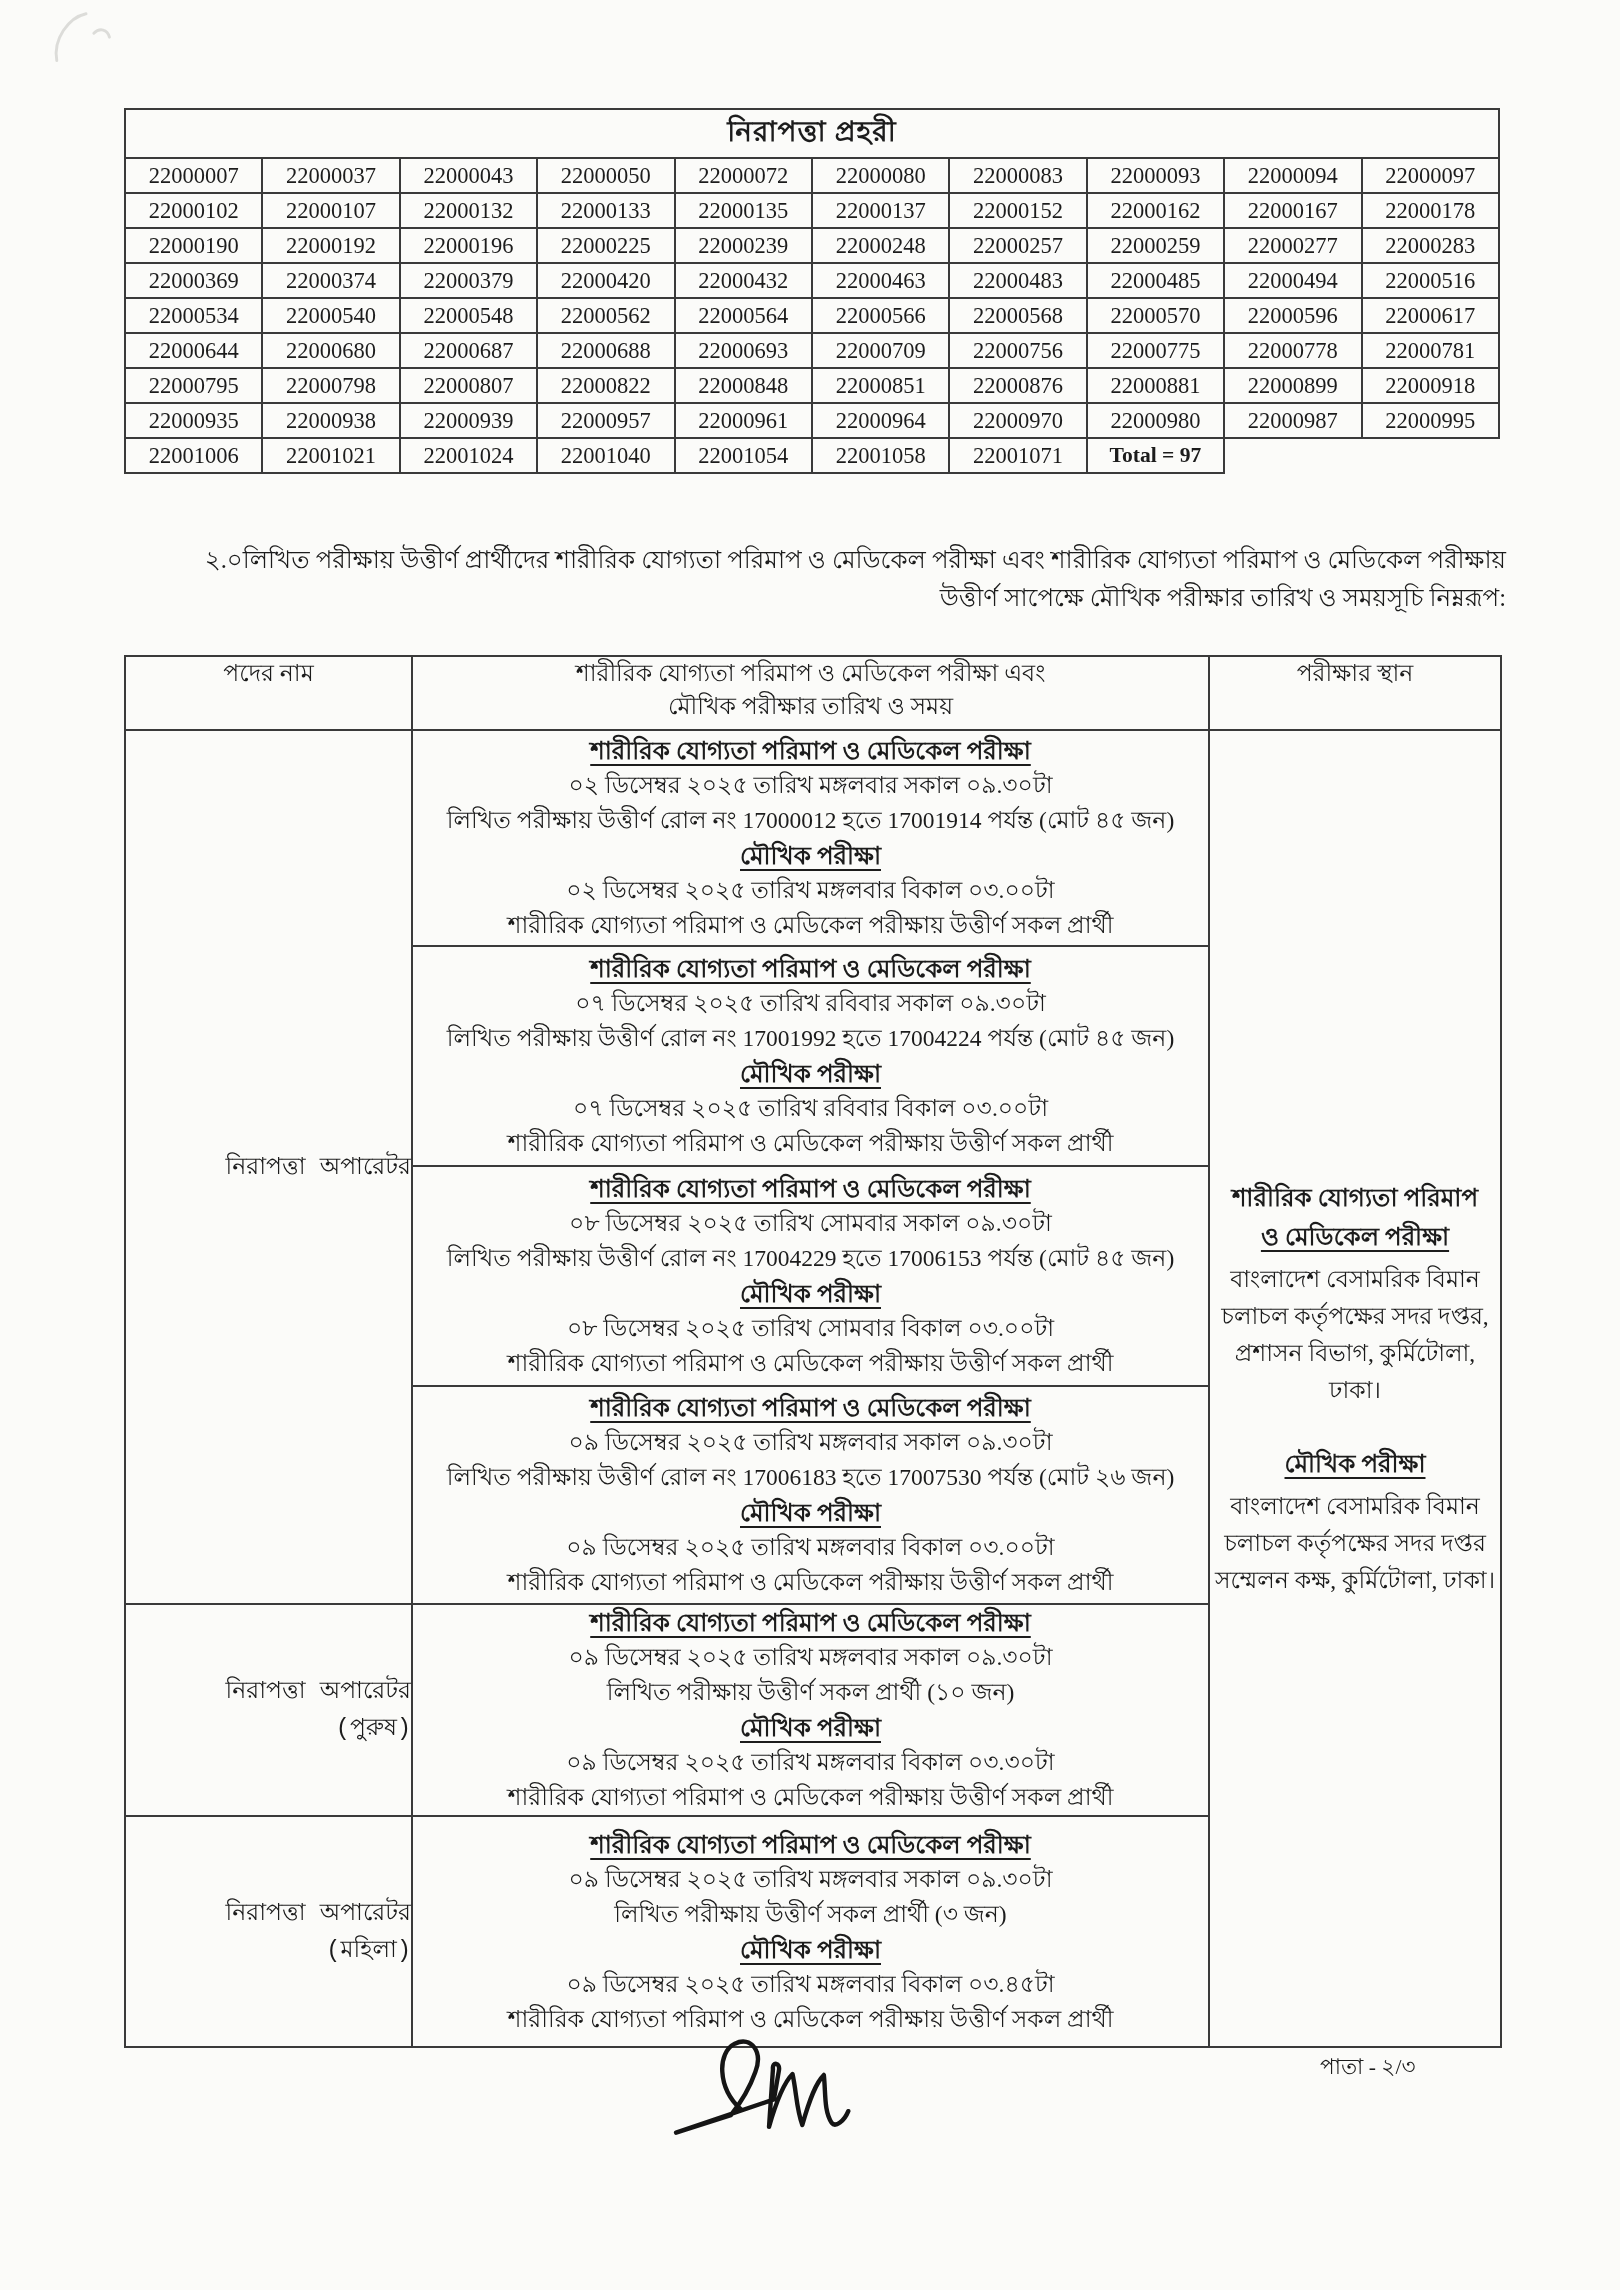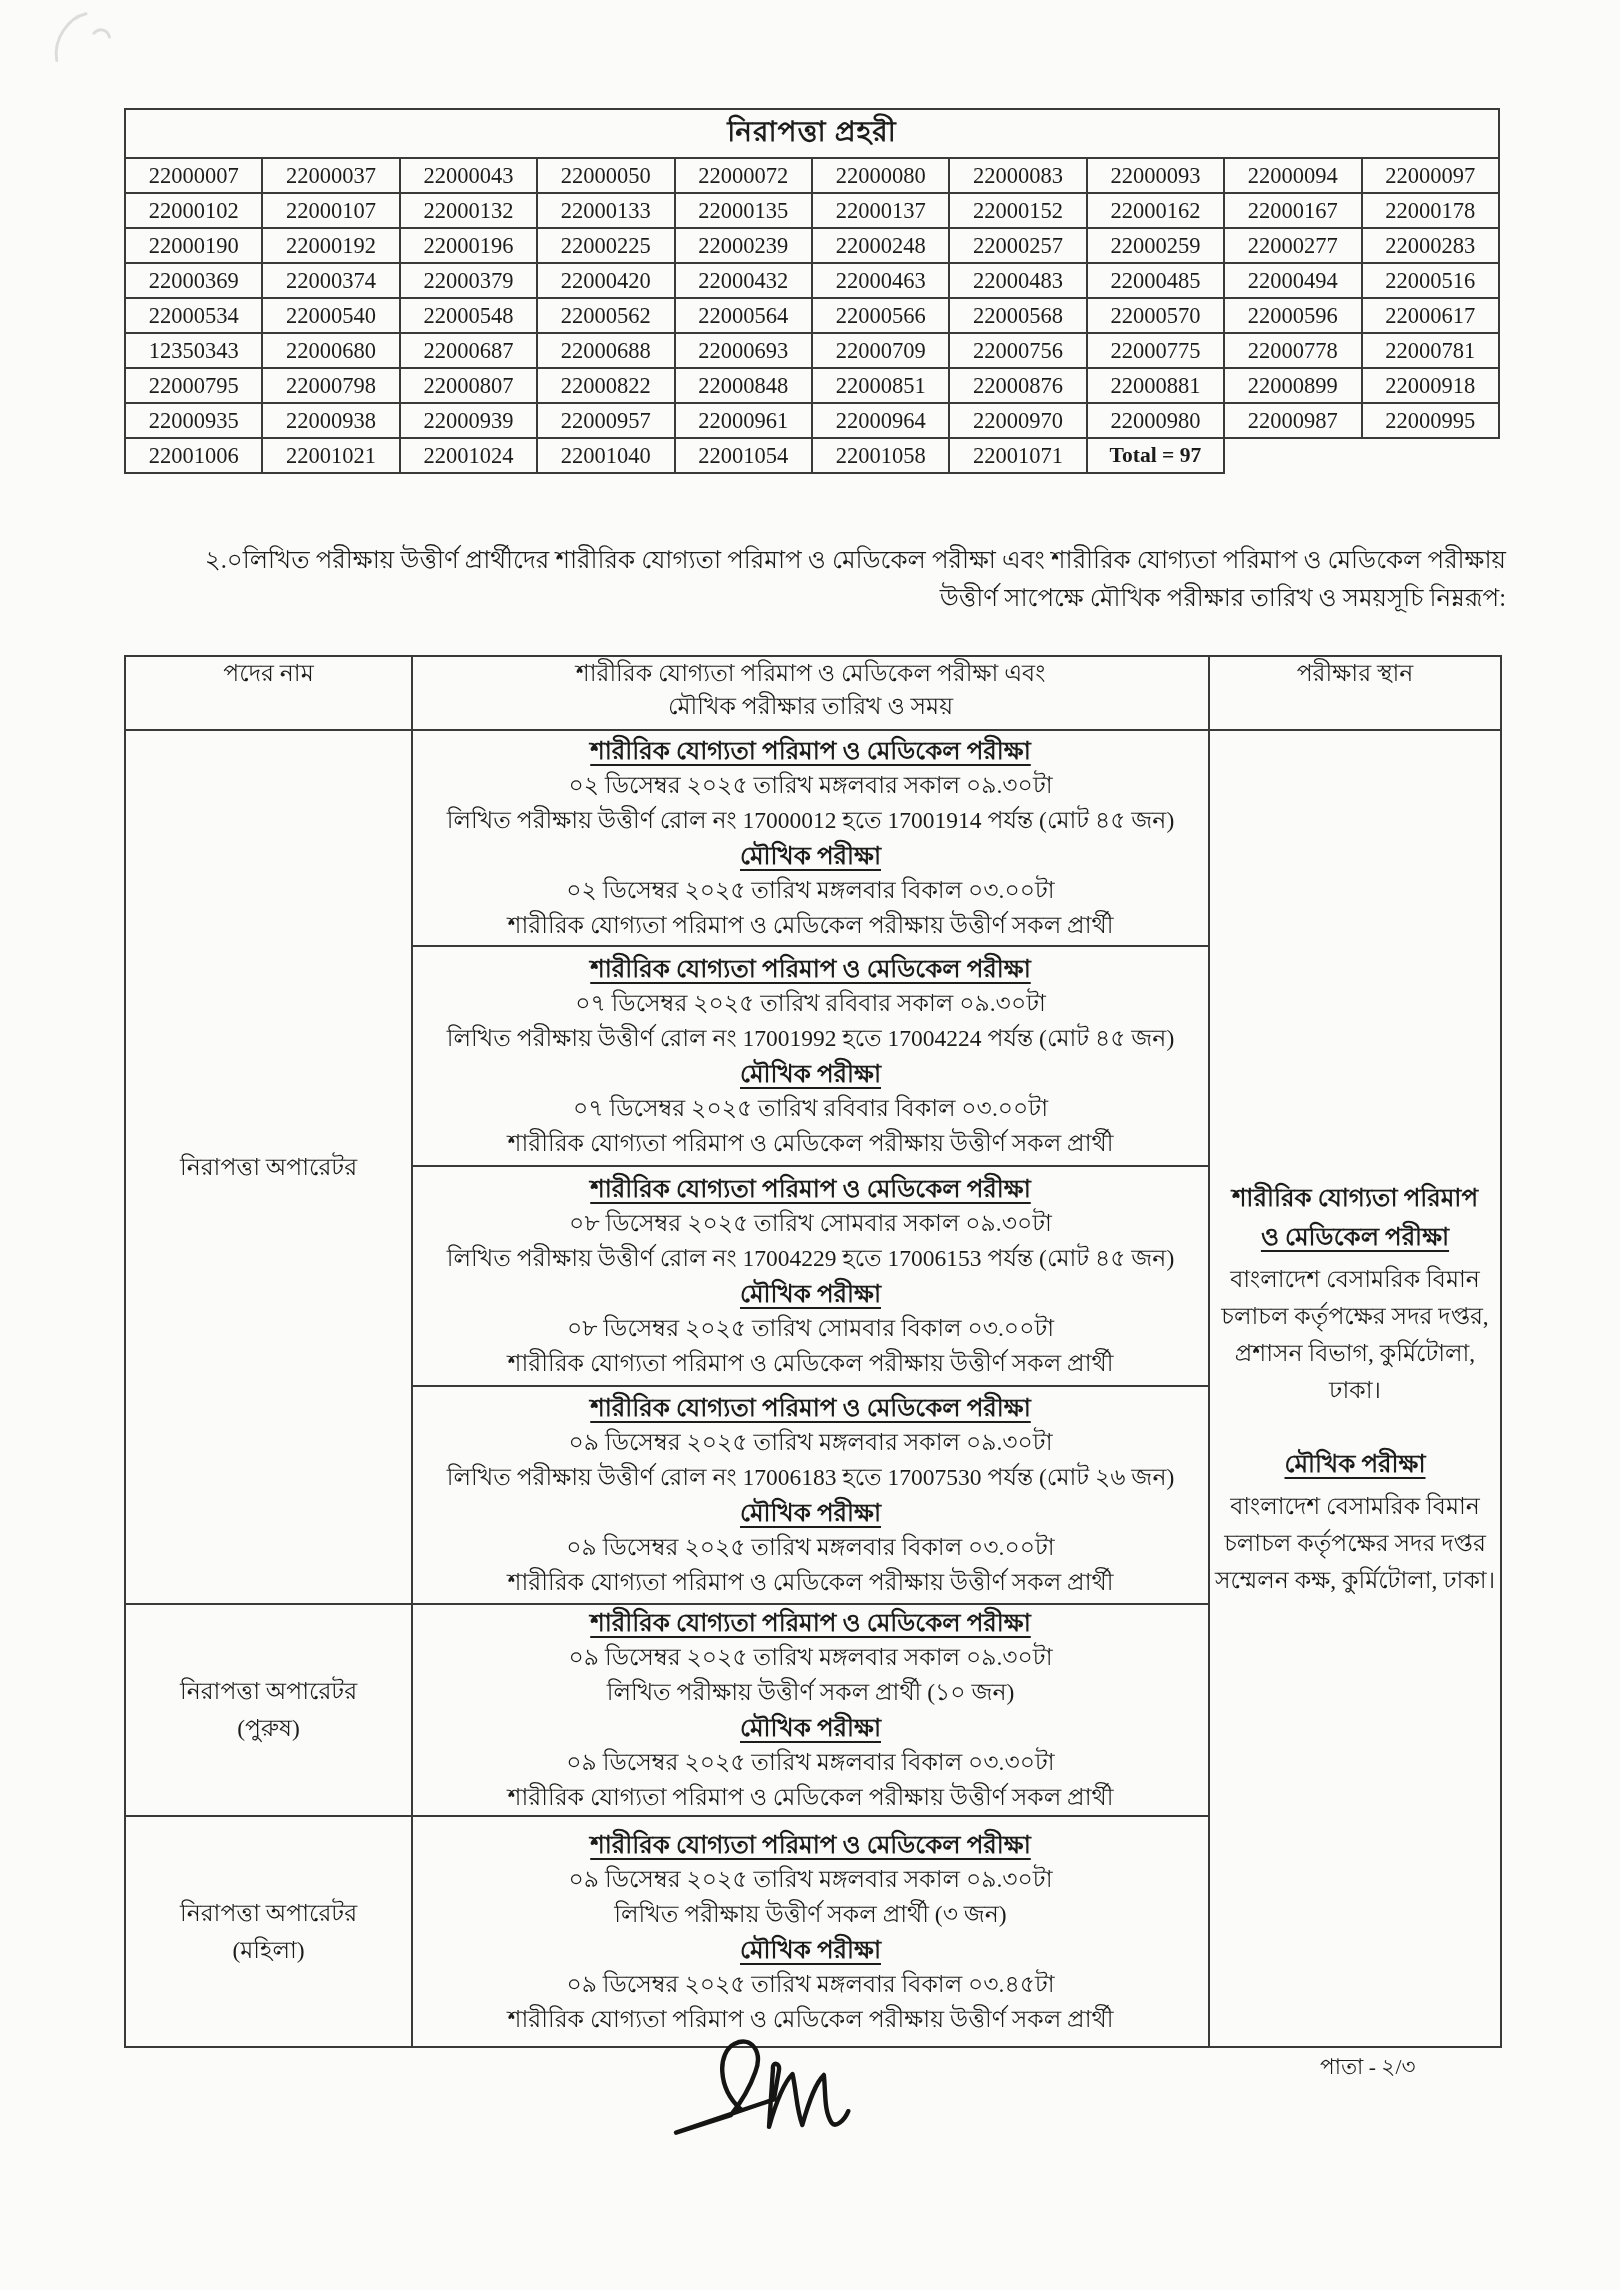--- a/index.html
+++ b/index.html
@@ -31,21 +31,21 @@
 
   
   .sched-table {
     position:absolute; left:124px; top:655px; width:1376px;
     border-collapse:collapse; table-layout:fixed;
     font-size:23.5px;
     padding-left:37px;
   }
   .sched-table th, .sched-table td { border:2px solid #3a3a3a; font-weight:normal; padding:0; }
   .hdr { height:74px; vertical-align:top; padding-top:11.8px; text-align:center; font-size:23.5px; line-height:33px; }
-  .post-cell { text-align:center; vertical-align:middle; font-size:23.5px; line-height:37px; }
+  .post-cell { text-align:right; vertical-align:middle; font-size:23.5px; line-height:37px;font-family:Liberation Mono, monospace; }
   .sch-cell { text-align:center; vertical-align:middle; line-height:35px; padding:2px 5.9px; }
   .sch-title { font-weight:bold; font-size:24.5px; }
   .u { text-decoration:underline; text-underline-offset:4.9px; text-decoration-thickness:2px; }
   .h220{height:216px} .h224{height:220px} .h222{height:218px} .h214{height:210px} .h236{height:231px}
   .loc-cell { vertical-align:middle; text-align:center; padding:0 8.8px; font-size:23.5px; line-height:37px; }
   .loc-title { font-weight:bold; font-size:24.5px; line-height:39px; }
   .loc-gap { margin-top:35px; }
   .loc-addr { margin-top:5px;text-align:center; }
 
   
@@ -135,21 +135,21 @@
           <td class="roll-cell">22000548</td>
           <td class="roll-cell">22000562</td>
           <td class="roll-cell">22000564</td>
           <td class="roll-cell">22000566</td>
           <td class="roll-cell">22000568</td>
           <td class="roll-cell">22000570</td>
           <td class="roll-cell">22000596</td>
           <td class="roll-cell">22000617</td>
         </tr>
         <tr>
-          <td class="roll-cell">12350343</td>
+          <td class="roll-cell">22000644</td>
           <td class="roll-cell">22000680</td>
           <td class="roll-cell">22000687</td>
           <td class="roll-cell">22000688</td>
           <td class="roll-cell">22000693</td>
           <td class="roll-cell">22000709</td>
           <td class="roll-cell">22000756</td>
           <td class="roll-cell">22000775</td>
           <td class="roll-cell">22000778</td>
           <td class="roll-cell">22000781</td>
         </tr>

